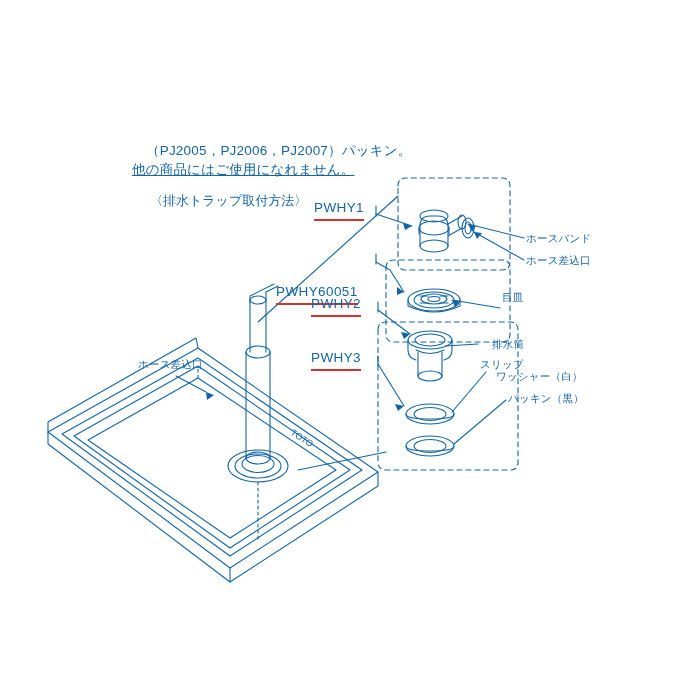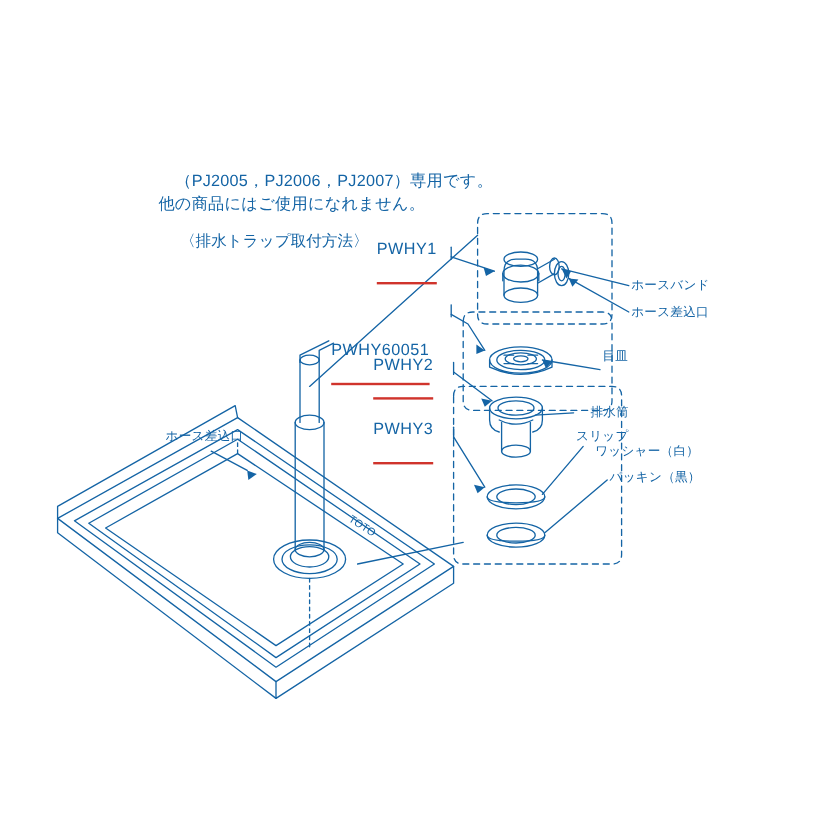--- a/index.html
+++ b/index.html
@@ -39,21 +39,21 @@
   .partlabel {
     font-size: 13.5px;
     letter-spacing: 0.4px;
   }
   .callout {
     font-size: 10.5px;
     letter-spacing: 0.2px;
   }
   .underline-red {
     border-bottom: 2px solid #d0342c;
-    padding-bottom: 17px;
+    padding-bottom: 1px;
   }
 </style>
 </head>
 <body>
 
 <div id="root">
 
   <svg id="svg-layer" viewBox="0 0 700 700">
     <g fill="none" stroke="#1464a5" stroke-width="1.1" stroke-linecap="round" stroke-linejoin="round">
 
@@ -192,22 +192,22 @@
         <path d="M376 206 L376 216"></path>
         <path d="M376 254 L376 264"></path>
         <path d="M378 302 L378 312"></path>
         <path d="M378 356 L378 366"></path>
       </g>
     </g>
 
     <text x="290" y="434" font-family="Liberation Sans, sans-serif" font-size="9" fill="#1464a5" transform="rotate(33 290 434)">TOTO</text>
   </svg>
 
-  <div class="txt note" style="left:146px; top:141px;">（PJ2005，PJ2006，PJ2007）専用です。</div>
-  <div class="txt note" style="left:132px; top:160px;">他の商品にはご使用になれません。</div>
+  <div class="txt note" style="left:146px; top:141px;">（PJ2005，PJ2006，PJ2007）パッキン。</div>
+  <div class="txt note" style="left:132px; top:160px;text-decoration:underline;">他の商品にはご使用になれません。</div>
 
   <div class="txt method" style="left:150px; top:192px;">〈排水トラップ取付方法〉</div>
 
   <div class="txt partlabel underline-red" style="left:314px; top:198px;">PWHY1</div>
   <div class="txt partlabel underline-red" style="left:276px; top:246px;margin-top:36px;">PWHY60051</div>
   <div class="txt partlabel underline-red" style="left:311px; top:294px;">PWHY2</div>
   <div class="txt partlabel underline-red" style="left:311px; top:348px;">PWHY3</div>
 
   <div class="txt callout" style="left:526px; top:231px;">ホースバンド</div>
   <div class="txt callout" style="left:526px; top:253px;">ホース差込口</div>

